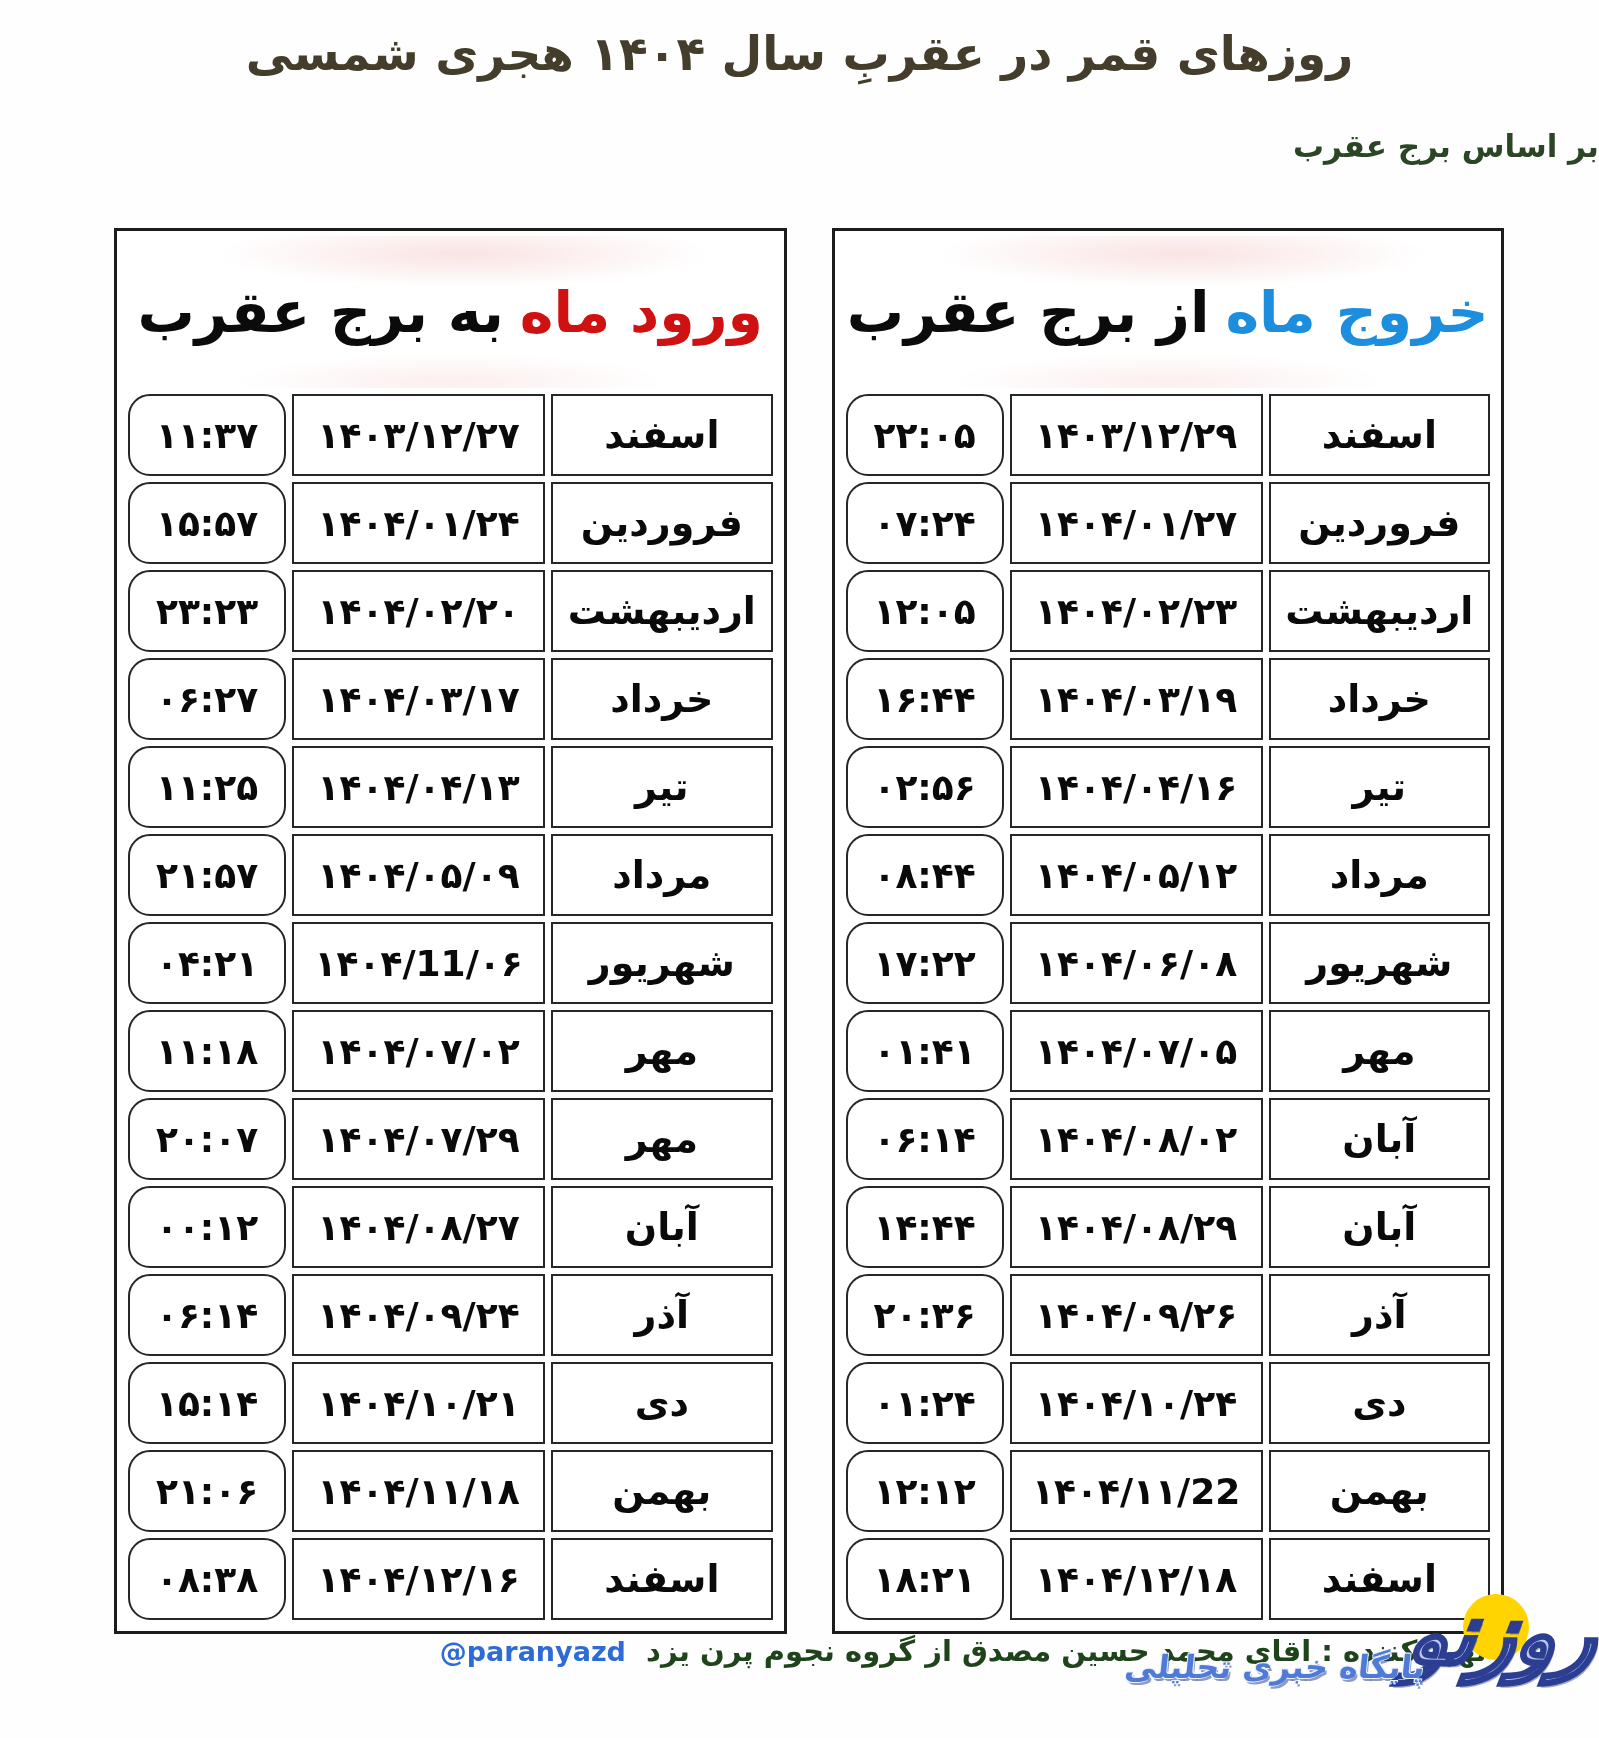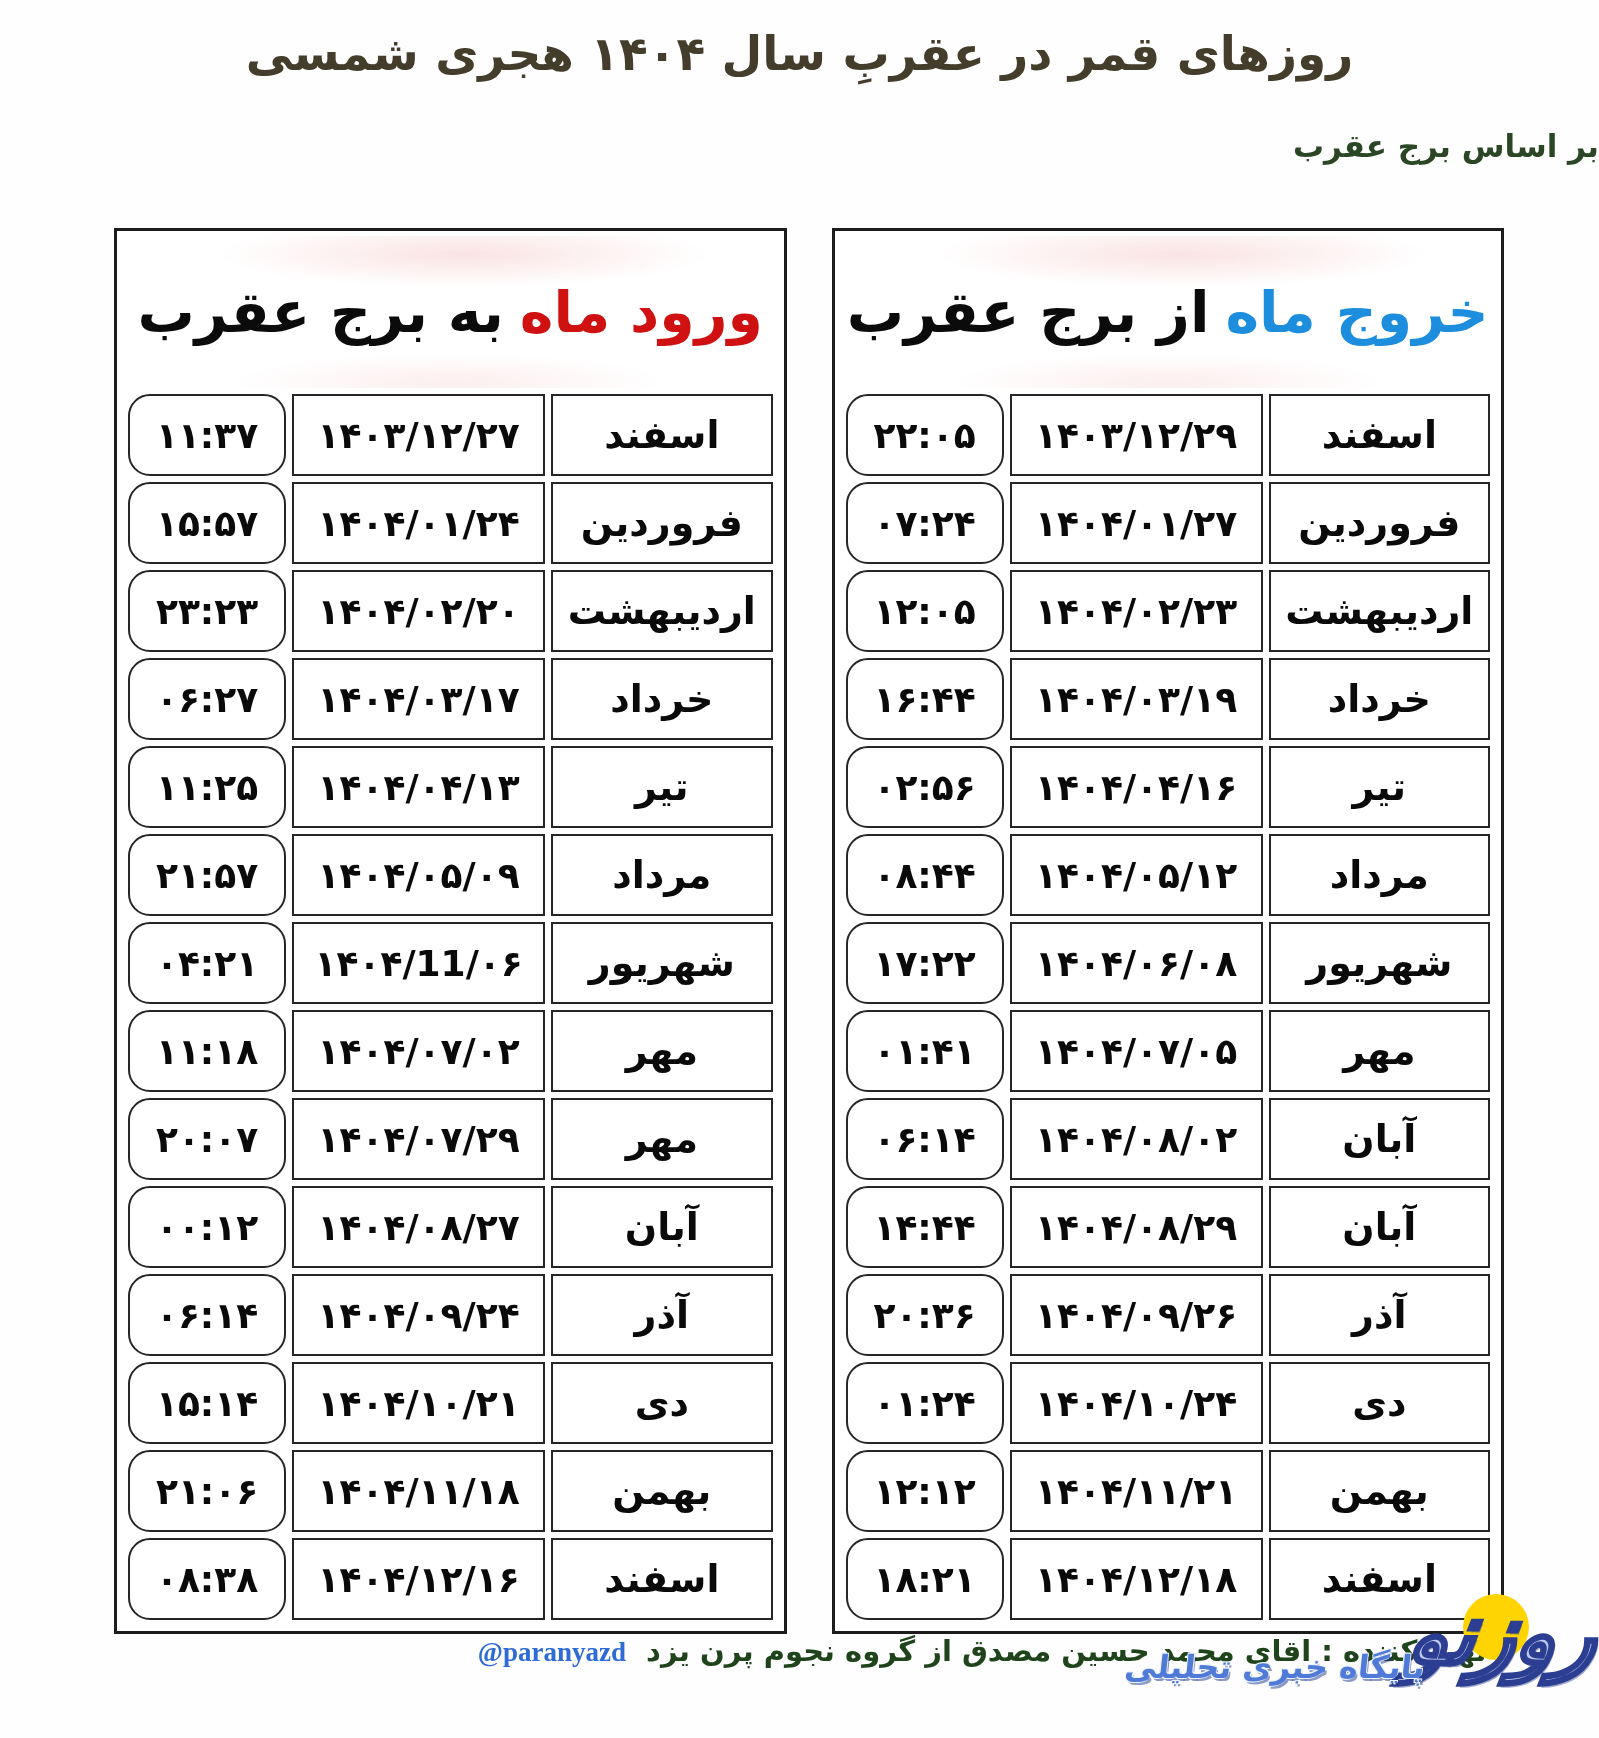--- a/index.html
+++ b/index.html
@@ -57,21 +57,21 @@
   td.month{font-size:38px;}
   td.date{font-size:36px;margin-left:48px;}
   td.time{font-size:36px;border-radius:22px;}
   .credit-line{
     position:absolute;top:1634px;right:112px;
     direction:rtl;white-space:nowrap;
     font-size:29px;font-weight:bold;color:#1f441b;
   }
   .telegram-handle{
     color:#2e6bd6;direction:ltr;unicode-bidi:embed;
-    font-size:27px;font-weight:bold;margin-right:10px;font-family:Liberation Serif, serif;
+    font-size:27px;font-weight:bold;margin-right:10px;
   }
   .site-logo{
     position:absolute;right:0;bottom:2px;width:400px;height:132px;
     z-index:5;pointer-events:none;
   }
   .logo-sun{
     position:absolute;right:70px;top:-10px;width:66px;height:66px;
     border-radius:50%;background:#ffd400;z-index:1;
   }
   .logo-wordmark{
@@ -181,21 +181,21 @@
           </tr>
 
           <tr>
             <td class="month">دی</td>
             <td class="date">۱۴۰۴/۱۰/۲۴</td>
             <td class="time">۰۱:۲۴</td>
           </tr>
 
           <tr>
             <td class="month">بهمن</td>
-            <td class="date">۱۴۰۴/۱۱/۲۱</td>
+            <td class="date">۱۴۰۴/۱۱/22</td>
             <td class="time">۱۲:۱۲</td>
           </tr>
 
           <tr>
             <td class="month">اسفند</td>
             <td class="date">۱۴۰۴/۱۲/۱۸</td>
             <td class="time">۱۸:۲۱</td>
           </tr>
         </tbody>
     </table>

